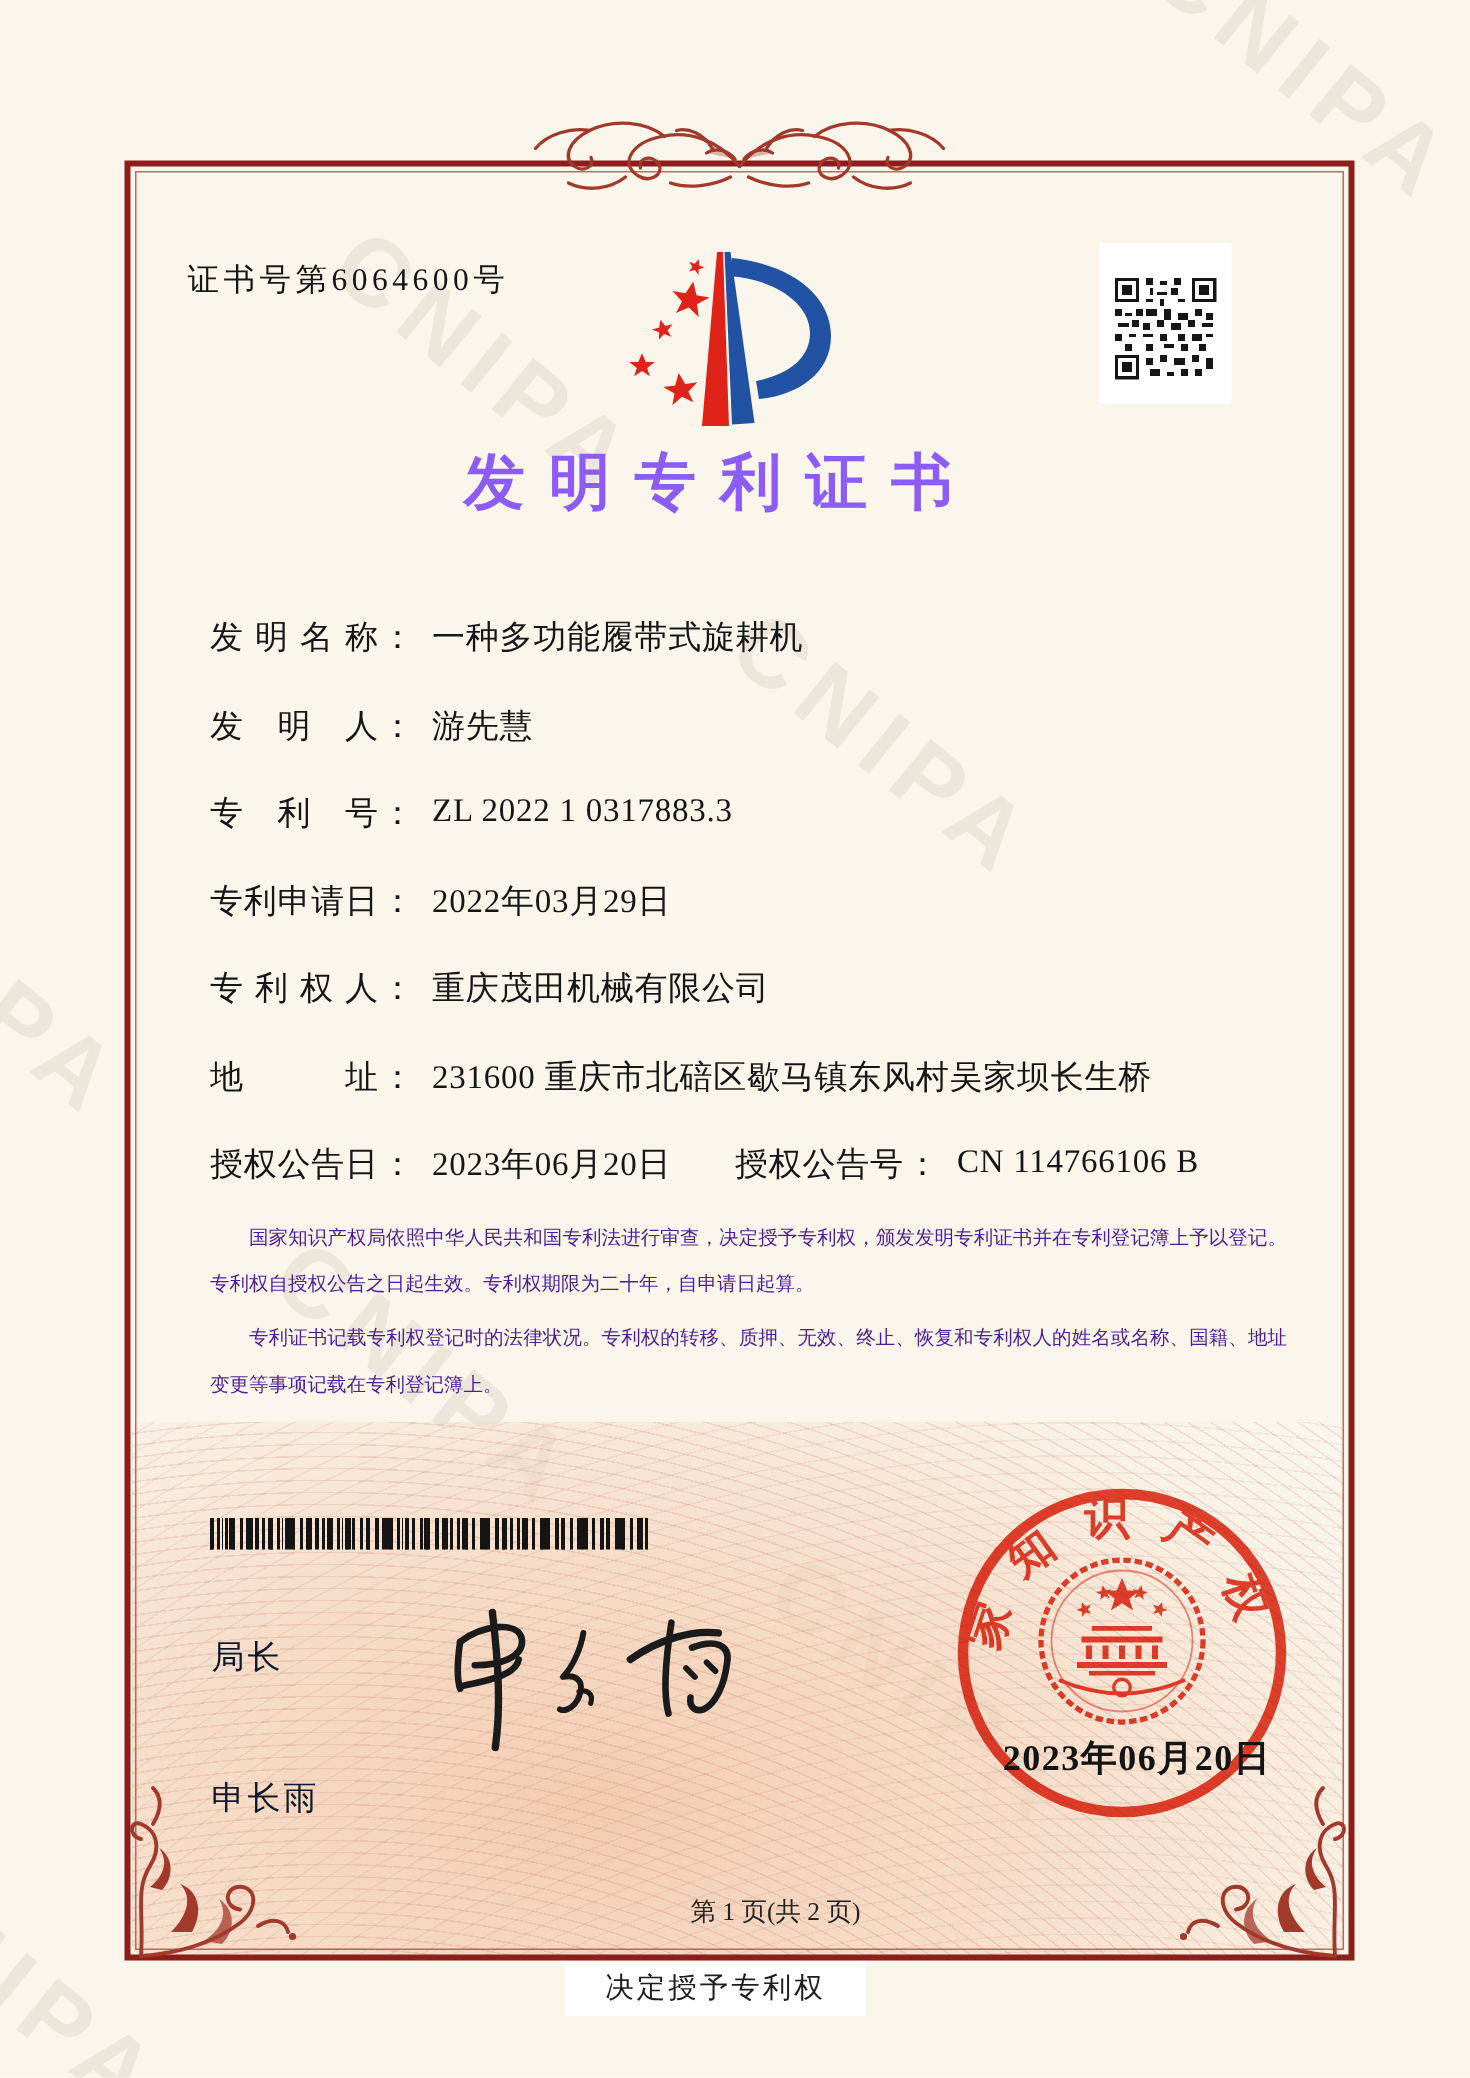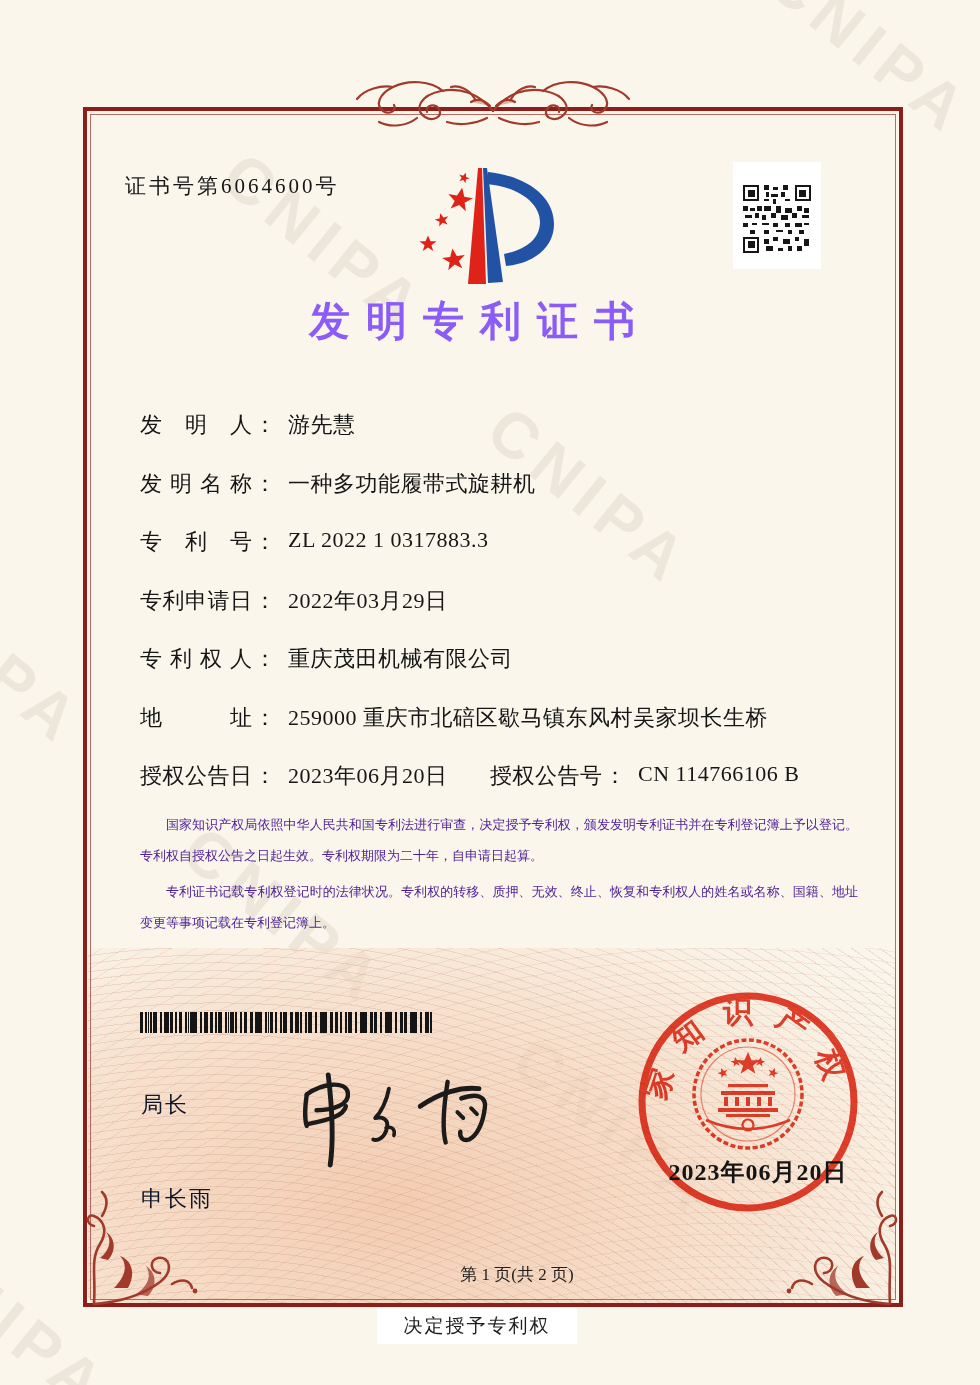--- a/index.html
+++ b/index.html
@@ -223,36 +223,36 @@
         <rect x="19" y="26" width="2" height="2"></rect>
       <rect x="23" y="26" width="2" height="2"></rect>
     </g>
   </svg>
 </div>
 
 <div class="title">发明专利证书</div>
 
 <div class="rows">
   <div class="row">
+    <span class="flabel">发明名称</span><span class="fcolon">：</span><span class="fvalue">一种多功能履带式旋耕机</span>
+  </div>
+  <div class="row">
     <span class="flabel">发明人</span><span class="fcolon">：</span><span class="fvalue">游先慧</span>
   </div>
   <div class="row">
-    <span class="flabel">发明名称</span><span class="fcolon">：</span><span class="fvalue">一种多功能履带式旋耕机</span>
-  </div>
-  <div class="row">
     <span class="flabel">专利号</span><span class="fcolon">：</span><span class="fvalue">ZL 2022 1 0317883.3</span>
   </div>
   <div class="row">
     <span class="flabel">专利申请日</span><span class="fcolon">：</span><span class="fvalue">2022年03月29日</span>
   </div>
   <div class="row">
     <span class="flabel">专利权人</span><span class="fcolon">：</span><span class="fvalue">重庆茂田机械有限公司</span>
   </div>
   <div class="row">
-    <span class="flabel">地址</span><span class="fcolon">：</span><span class="fvalue">259000 重庆市北碚区歇马镇东风村吴家坝长生桥</span>
+    <span class="flabel">地址</span><span class="fcolon">：</span><span class="fvalue">231600 重庆市北碚区歇马镇东风村吴家坝长生桥</span>
   </div>
   <div class="row">
     <span class="flabel">授权公告日</span><span class="fcolon">：</span><span class="fvalue">2023年06月20日</span>
     <span class="pair2">
       <span class="flabel">授权公告号</span><span class="fcolon">：</span><span class="fvalue">CN 114766106 B</span>
     </span>
   </div>
 </div>
 
 <div class="paras">

